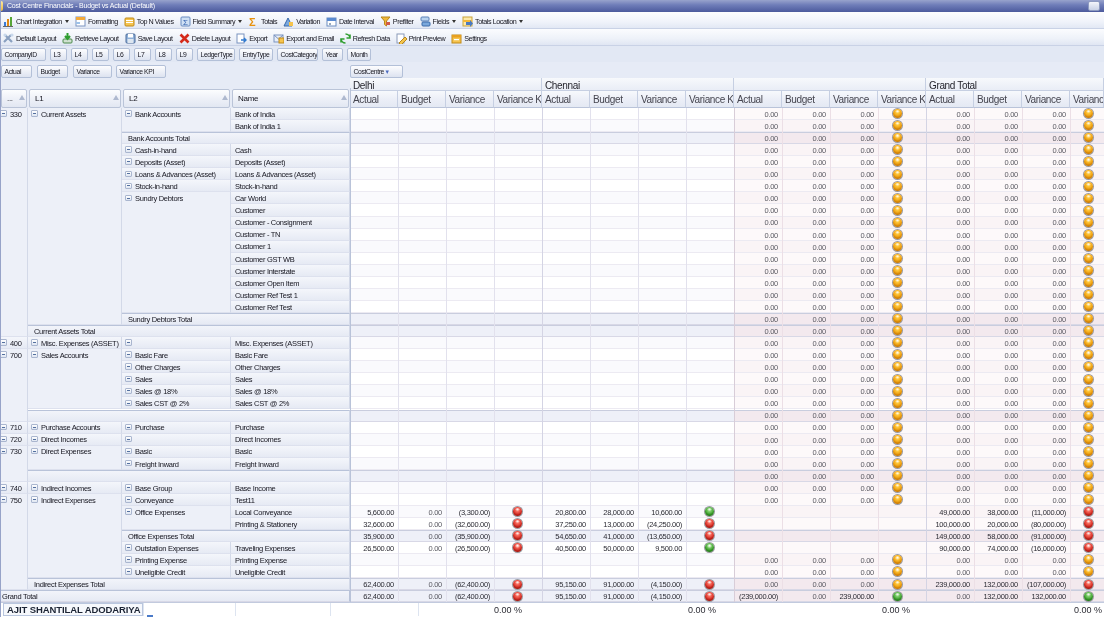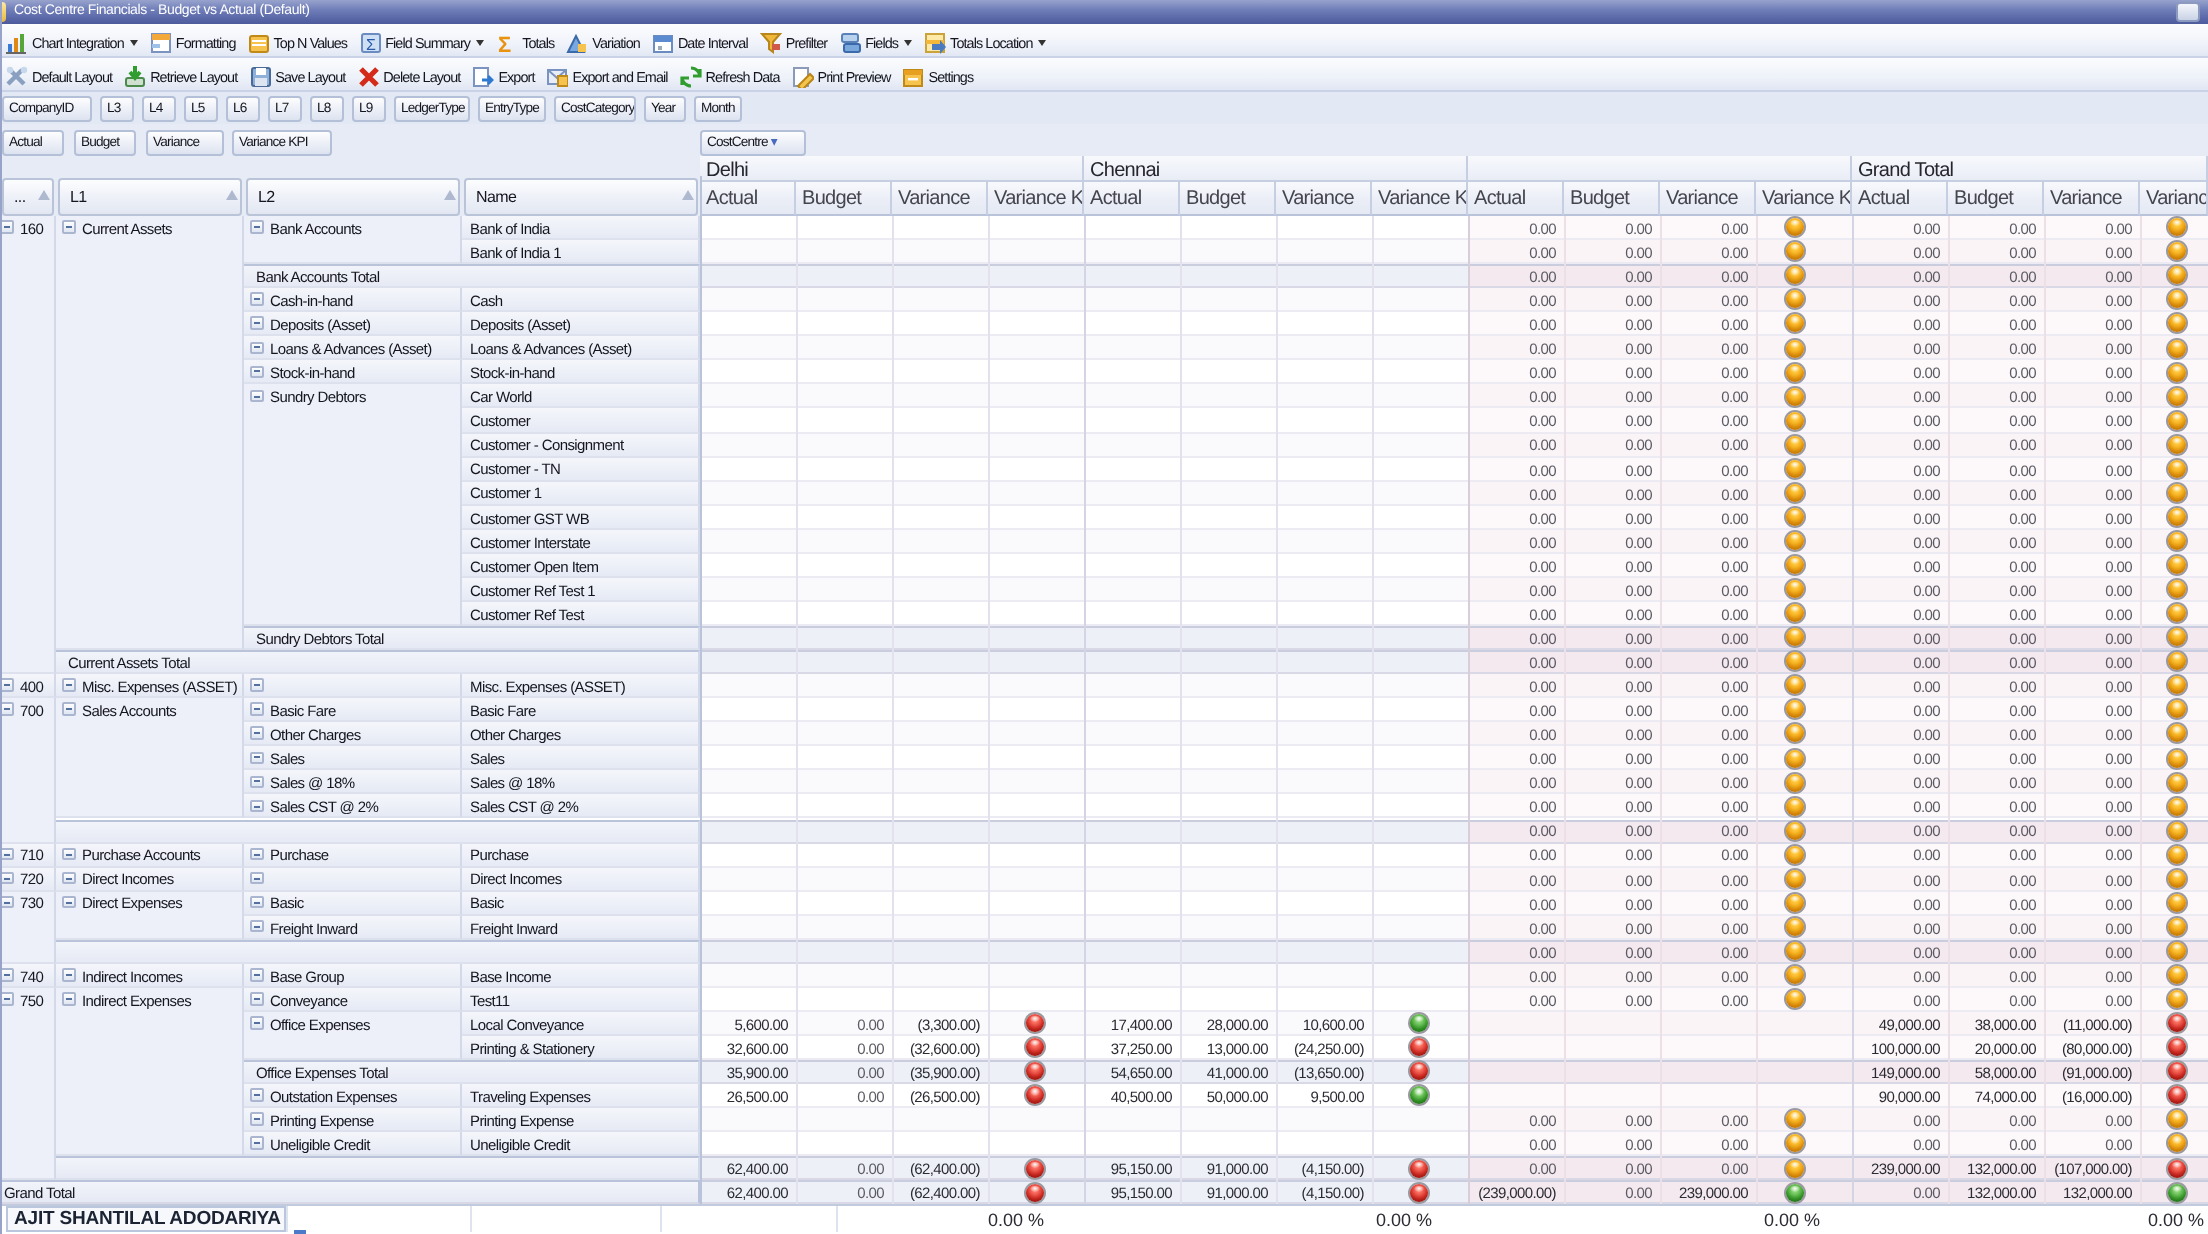--- a/index.html
+++ b/index.html
@@ -254,21 +254,21 @@
 <div class="gl" style="left:878px;top:108px;height:494.46px;background:#ecdfe6"></div>
 <div class="gl" style="left:926px;top:108px;height:494.46px;background:#d4d4e4"></div>
 <div class="gl" style="left:974px;top:108px;height:494.46px;background:#ecdfe6"></div>
 <div class="gl" style="left:1022px;top:108px;height:494.46px;background:#ecdfe6"></div>
 <div class="gl" style="left:1070px;top:108px;height:494.46px;background:#ecdfe6"></div>
 <div class="gl" style="left:350px;top:88px;height:514.46px;background:#b9c3d9;width:1px"></div>
 <div class="ab" style="left:0px;top:108.00px;width:28px;height:229.14px;background:#edf0f8;border-right:1px solid #d3d9e8;border-bottom:1px solid #dde1ee;overflow:hidden"></div>
 <span class="eg" style="left:0px;top:110.20px">
       <i></i>
     </span>
-<span class="lbl" style="left:10px;top:109.80px;width:17px">160</span>
+<span class="lbl" style="left:10px;top:109.80px;width:17px">330</span>
 <div class="ab" style="left:0px;top:337.14px;width:28px;height:12.06px;background:linear-gradient(#f4f6fb,#e6eaf4);border-right:1px solid #d3d9e8;border-bottom:1px solid #dde1ee;overflow:hidden"></div>
 <span class="eg" style="left:0px;top:339.34px">
       <i></i>
     </span>
 <span class="lbl" style="left:10px;top:338.94px;width:17px">400</span>
 <div class="ab" style="left:0px;top:349.20px;width:28px;height:72.36px;background:#edf0f8;border-right:1px solid #d3d9e8;border-bottom:1px solid #dde1ee;overflow:hidden"></div>
 <span class="eg" style="left:0px;top:351.40px">
       <i></i>
     </span>
 <span class="lbl" style="left:10px;top:351.00px;width:17px">700</span>
@@ -335,20 +335,21 @@
 <div class="ab" style="left:28px;top:493.92px;width:94px;height:84.42px;background:#edf0f8;border-right:1px solid #d3d9e8;border-bottom:1px solid #dde1ee;overflow:hidden"></div>
 <span class="eg" style="left:31px;top:496.12px">
       <i></i>
     </span>
 <span class="lbl" style="left:41px;top:495.72px;width:80px">Indirect Expenses</span>
 <div class="ab" style="left:28px;top:325.08px;width:322px;height:12.06px;background:linear-gradient(#f2f4fa,#e6eaf4);border-top:1px solid #b9c3d9;border-right:1px solid #d3d9e8;border-bottom:1px solid #dde1ee;overflow:hidden"></div>
 <span class="lbl" style="left:34px;top:326.88px;width:315px">Current Assets Total</span>
 <div class="ab" style="left:28px;top:409.50px;width:322px;height:12.06px;background:linear-gradient(#f2f4fa,#e6eaf4);border-top:1px solid #b9c3d9;border-right:1px solid #d3d9e8;border-bottom:1px solid #dde1ee;overflow:hidden"></div>
 <div class="ab" style="left:28px;top:469.80px;width:322px;height:12.06px;background:linear-gradient(#f2f4fa,#e6eaf4);border-top:1px solid #b9c3d9;border-right:1px solid #d3d9e8;border-bottom:1px solid #dde1ee;overflow:hidden"></div>
 <div class="ab" style="left:28px;top:578.34px;width:322px;height:12.06px;background:linear-gradient(#f2f4fa,#e6eaf4);border-top:1px solid #b9c3d9;border-right:1px solid #d3d9e8;border-bottom:1px solid #dde1ee;overflow:hidden"></div>
+<span class="lbl" style="left:34px;top:580.14px;width:315px">Indirect Expenses Total</span>
 <div class="ab" style="left:122px;top:108.00px;width:109px;height:24.12px;background:#edf0f8;border-right:1px solid #d3d9e8;border-bottom:1px solid #dde1ee;overflow:hidden"></div>
 <span class="eg" style="left:125px;top:110.20px">
       <i></i>
     </span>
 <span class="lbl" style="left:135px;top:109.80px;width:95px">Bank Accounts</span>
 <div class="ab" style="left:122px;top:144.18px;width:109px;height:12.06px;background:linear-gradient(#f4f6fb,#e6eaf4);border-right:1px solid #d3d9e8;border-bottom:1px solid #dde1ee;overflow:hidden"></div>
 <span class="eg" style="left:125px;top:146.38px">
       <i></i>
     </span>
 <span class="lbl" style="left:135px;top:145.98px;width:95px">Cash-in-hand</span>
@@ -943,21 +944,21 @@
 <span class="num z" style="right:38px;top:568.18px">0.00</span>
 <div class="orb oY" style="left:1083.5px;top:567.48px">
       <i></i>
     </div>
 <span class="num" style="right:710px;top:507.88px">5,600.00</span>
 <span class="num z" style="right:662px;top:507.88px">0.00</span>
 <span class="num" style="right:614px;top:507.88px">(3,300.00)</span>
 <div class="orb oR" style="left:512.5px;top:507.18px">
       <i></i>
     </div>
-<span class="num" style="right:518px;top:507.88px">17,400.00</span>
+<span class="num" style="right:518px;top:507.88px">20,800.00</span>
 <span class="num" style="right:470px;top:507.88px">28,000.00</span>
 <span class="num" style="right:422px;top:507.88px">10,600.00</span>
 <div class="orb oG" style="left:704.5px;top:507.18px">
       <i></i>
     </div>
 <span class="num" style="right:134px;top:507.88px">49,000.00</span>
 <span class="num" style="right:86px;top:507.88px">38,000.00</span>
 <span class="num" style="right:38px;top:507.88px">(11,000.00)</span>
 <div class="orb oR" style="left:1083.5px;top:507.18px">
       <i></i>

